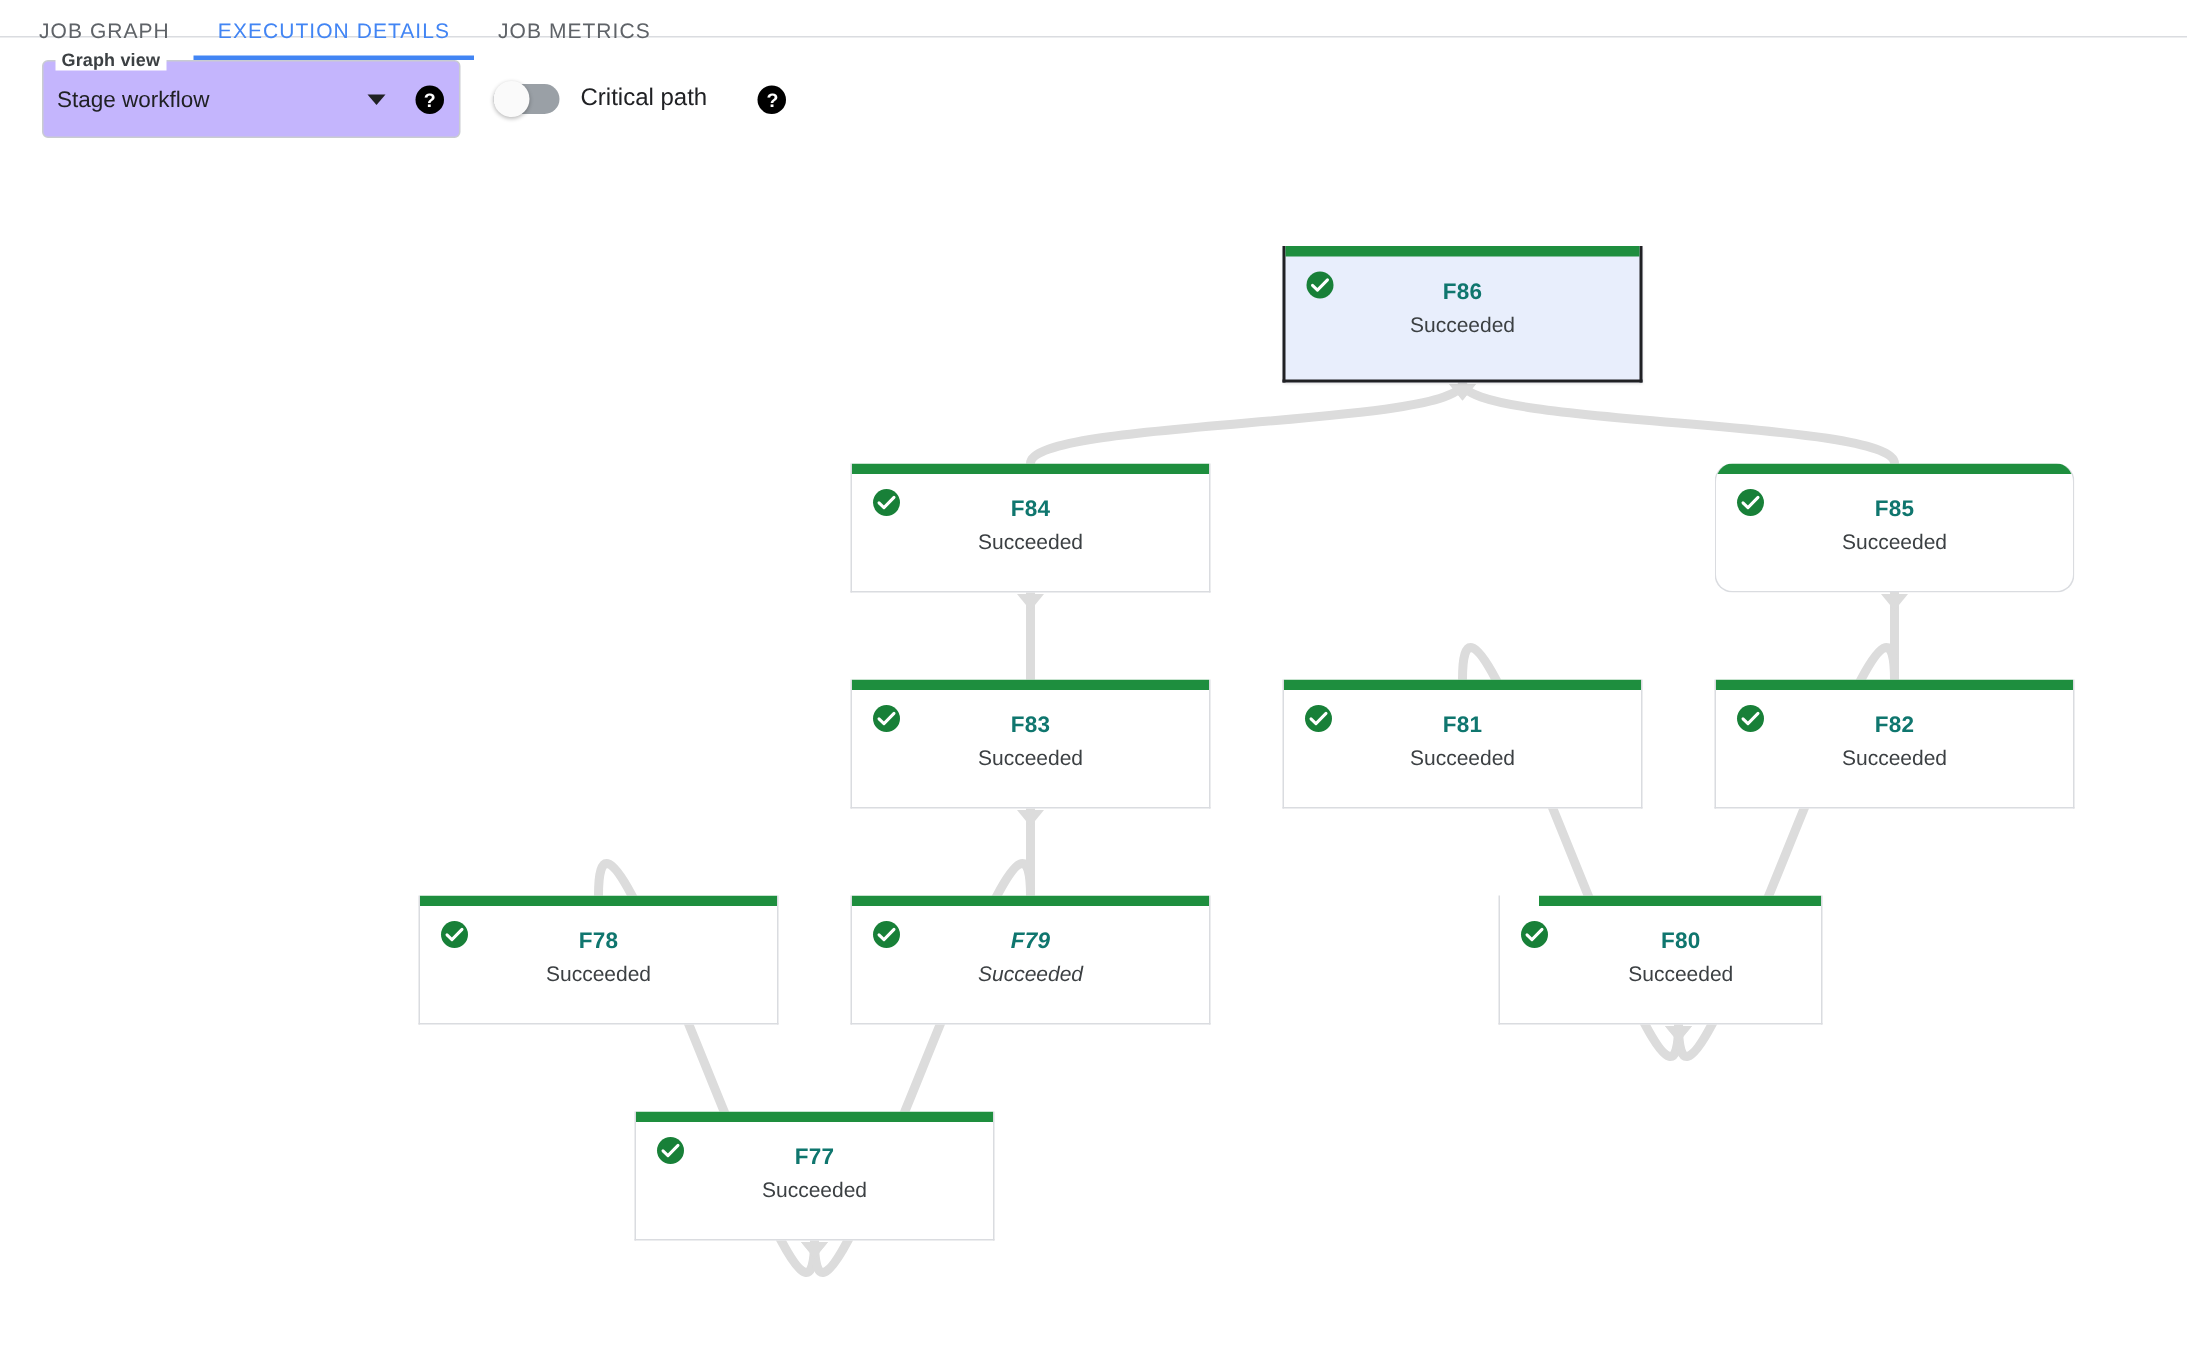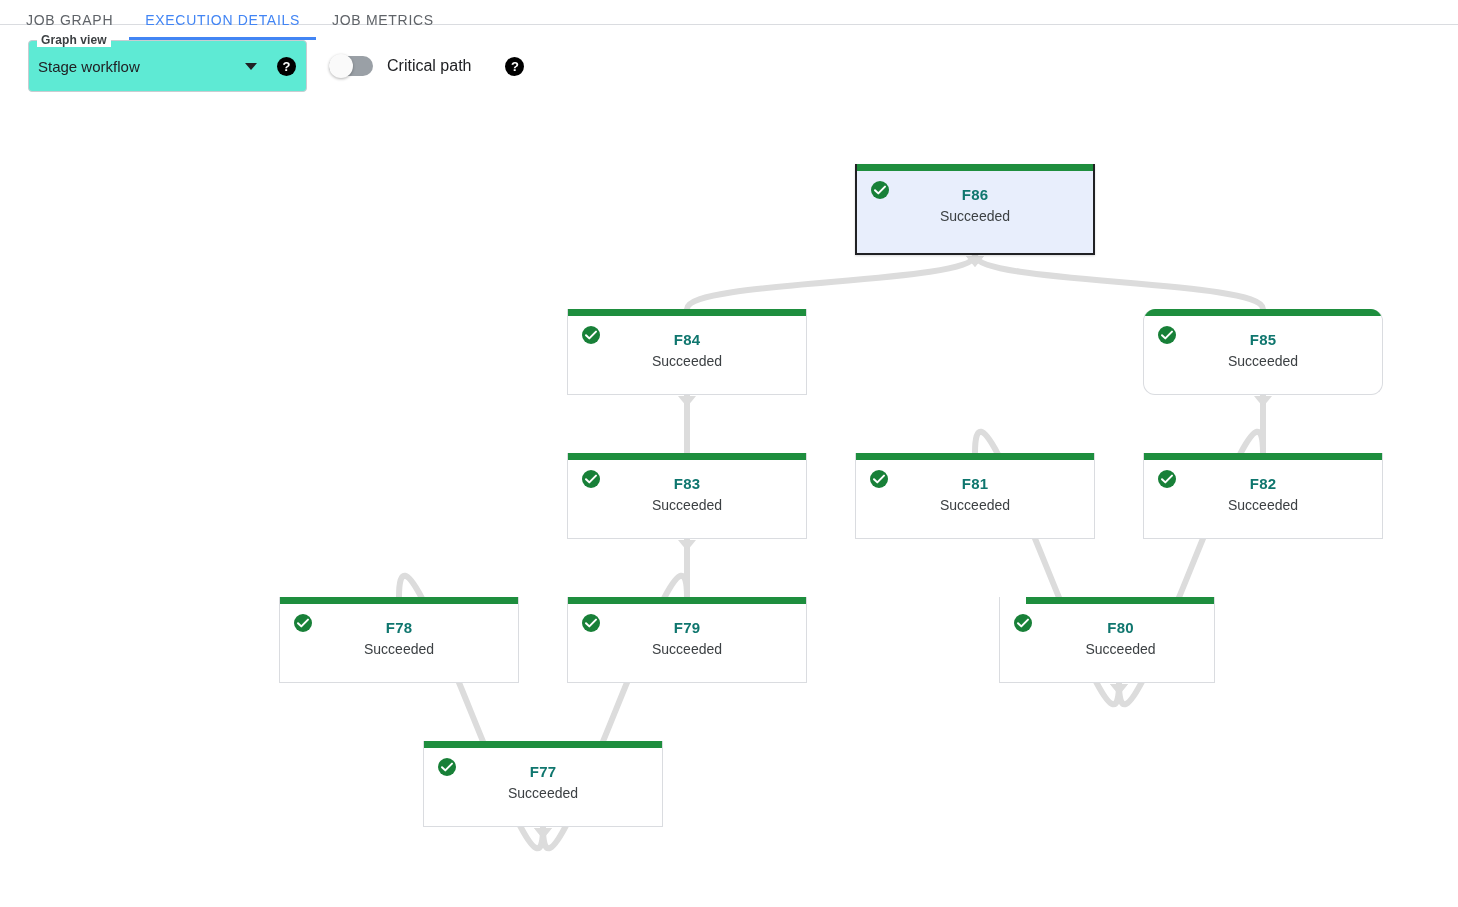--- a/index.html
+++ b/index.html
@@ -56,21 +56,21 @@
     display: flex;
     align-items: center;
     padding-left: 28px;
   }
   .select-wrap {
     position: relative;
     width: 279px;
     height: 52px;
     border: 1px solid #c9ccd1;
     border-radius: 4px;
-    background: #5eead4;
+    background: #c4b5fd;
     display: flex;
     align-items: center;
     padding: 0 10px 0 9px;
     cursor: pointer;
   }
   .select-legend {
     position: absolute;
     top: -8px;
     left: 8px;
     background: #fff;
@@ -306,21 +306,21 @@
       <div class="node" style="left: 279px; top: 490px; width: 240px; height: 86px;">
         <div class="topbar"></div>
         <span class="status-icon">
           <svg width="18" height="18" viewBox="0 0 18 18">
             <path d="M4 9.2 L7.3 12.4 L14 5.6" stroke="#fff" stroke-width="2" fill="none" stroke-linecap="round" stroke-linejoin="round"></path>
           </svg>
         </span>
         <div class="title">F78</div>
         <div class="subtitle">Succeeded</div>
       </div>
-      <div class="node" style="left: 567px; top: 490px; width: 240px; height: 86px;">
+      <div class="node" style="left: 567px; top: 490px; width: 240px; height: 86px; font-style: italic;">
         <div class="topbar"></div>
         <span class="status-icon">
           <svg width="18" height="18" viewBox="0 0 18 18">
             <path d="M4 9.2 L7.3 12.4 L14 5.6" stroke="#fff" stroke-width="2" fill="none" stroke-linecap="round" stroke-linejoin="round"></path>
           </svg>
         </span>
         <div class="title">F79</div>
         <div class="subtitle">Succeeded</div>
       </div>
       <div class="node" style="left: 999px; top: 490px; width: 216px; height: 86px; padding-left: 27px;">

